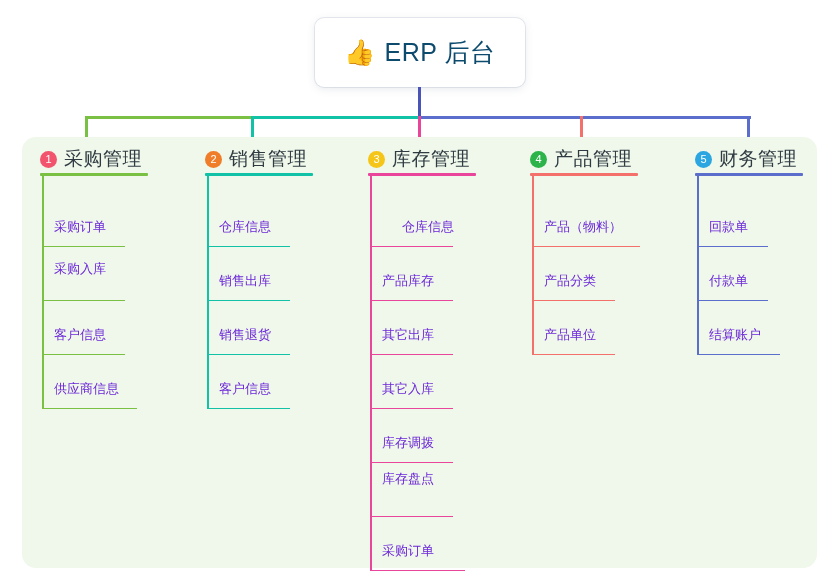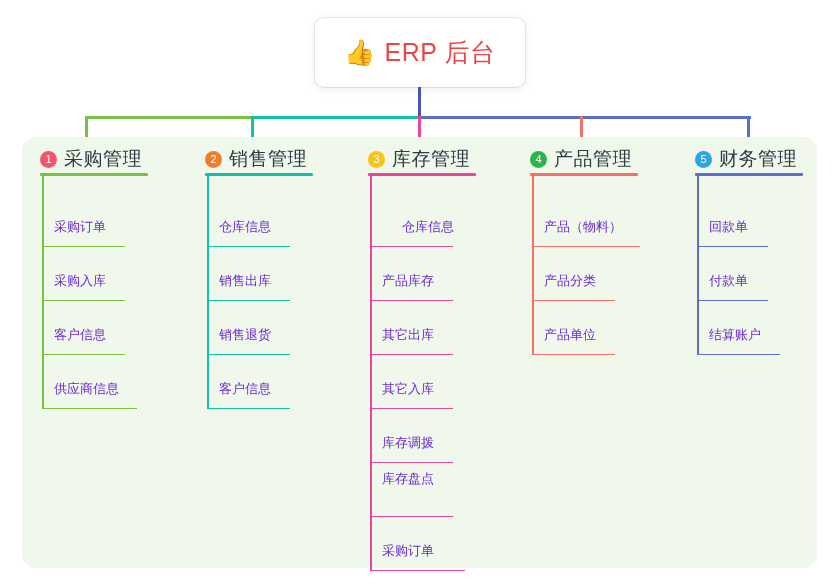--- a/index.html
+++ b/index.html
@@ -15,21 +15,21 @@
   
   .title-card{
     position:absolute;left:315px;top:18px;width:210px;height:69px;
     background:#ffffff;border-radius:9px;
     box-shadow:0 2px 8px rgba(80,90,120,.13), 0 0 0 1px rgba(225,228,235,.75);
     display:flex;align-items:center;justify-content:center;
     box-sizing:border-box;
   }
   .title-inner{display:flex;align-items:center;gap:9px;}
   .title-emoji{font-size:25px;line-height:1;}
-  .title-text{font-size:25px;color:#ef4444;letter-spacing:.5px;white-space:nowrap;}
+  .title-text{font-size:25px;color:#0c4a6e;letter-spacing:.5px;white-space:nowrap;}
 
   
   .ln{position:absolute;}
 
   
   .panel{
     position:absolute;left:22px;top:137px;width:795px;height:431px;
     background:#eff8ea;border-radius:14px;
   }
 
@@ -78,21 +78,21 @@
     <div id="columns-layer">
         <div class="col" style="left: 18px;">
           <div class="col-head">
             <span class="badge" style="background: rgb(242, 84, 109);">1</span>
             <span class="col-title">采购管理</span>
           </div>
           <div class="head-bar" style="left: 0px; top: 36px; width: 108px; background: rgb(122, 193, 67);"></div>
           <div class="trunk" style="left: 2px; top: 39px; height: 233px; background: rgb(122, 193, 67);"></div>
           <div class="leaf-label" style="left: 14px; top: 81px;">采购订单</div>
           <div class="leaf-bar" style="left: 2px; top: 109px; width: 83px; background: rgb(122, 193, 67);"></div>
-          <div class="leaf-label" style="left: 14px; top: 135px;">采购入库</div>
+          <div class="leaf-label" style="left: 14px; top: 123px;">采购入库</div>
           <div class="leaf-bar" style="left: 2px; top: 163px; width: 83px; background: rgb(122, 193, 67);"></div>
           <div class="leaf-label" style="left: 14px; top: 189px;">客户信息</div>
           <div class="leaf-bar" style="left: 2px; top: 217px; width: 83px; background: rgb(122, 193, 67);"></div>
           <div class="leaf-label" style="left: 14px; top: 243px;">供应商信息</div>
           <div class="leaf-bar" style="left: 2px; top: 271px; width: 95px; background: rgb(122, 193, 67);"></div>
         </div>
         <div class="col" style="left: 183px;">
           <div class="col-head">
             <span class="badge" style="background: rgb(240, 125, 41);">2</span>
             <span class="col-title">销售管理</span>

